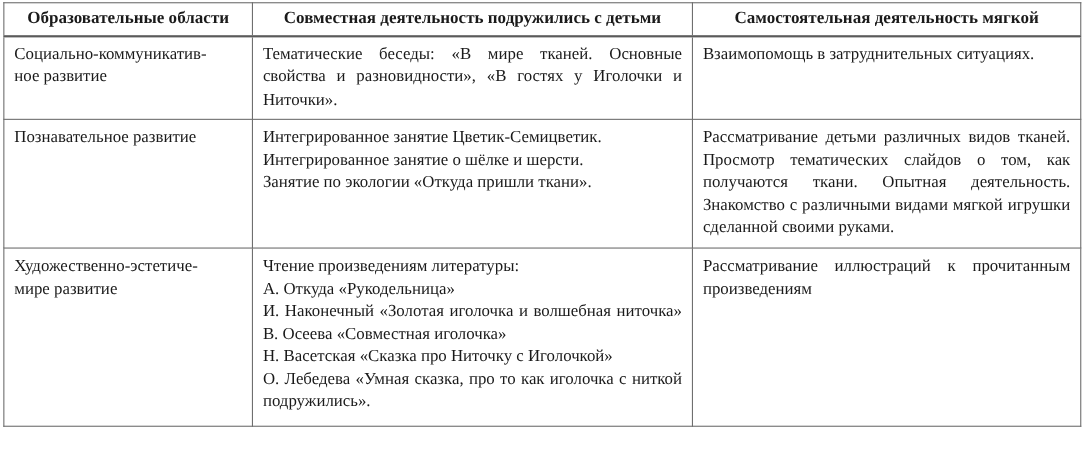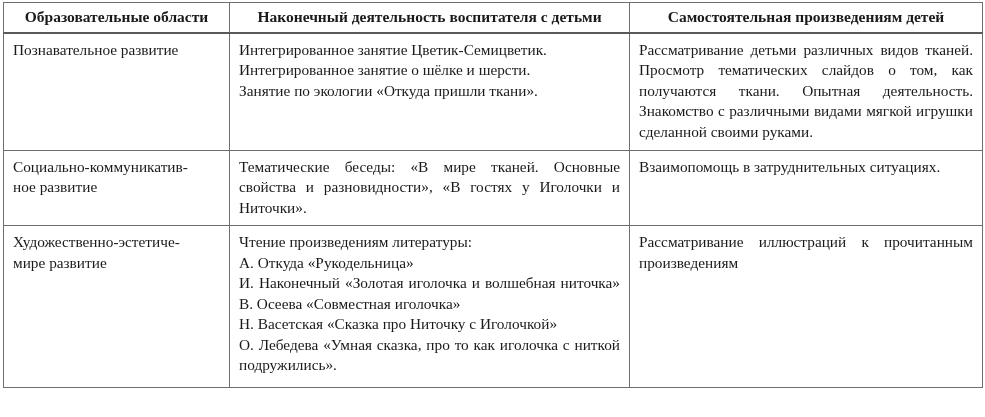--- a/index.html
+++ b/index.html
@@ -86,43 +86,43 @@
 <div class="table-wrap">
   <table class="doc-table">
     <colgroup>
       <col class="c1">
       <col class="c2">
       <col class="c3">
     </colgroup>
     <thead>
       <tr>
         <th>Образовательные области</th>
-        <th>Наконечный деятельность воспитателя с детьми</th>
-        <th>Самостоятельная произведениям детей</th>
+        <th>Совместная деятельность подружились с детьми</th>
+        <th>Самостоятельная деятельность мягкой</th>
       </tr>
     </thead>
     <tbody>
+
+      <tr data-row="0">
+        <td class="col-area">
+          <span class="line">Социально-коммуникатив-</span>
+          <span class="line">ное развитие</span>
+        </td>
+        <td class="col-joint">Тематические беседы: «В мире тканей. Основные свойства и разновидности», «В гостях у Иголочки и Ниточки».</td>
+        <td class="col-self">Взаимопомощь в затруднительных ситуациях.</td>
+      </tr>
 
       <tr data-row="1">
         <td class="col-area">Познавательное развитие</td>
         <td class="col-joint">
           <span class="para nojust">Интегрированное занятие Цветик-Семицветик.</span>
           <span class="para nojust">Интегрированное занятие о шёлке и шерсти.</span>
           <span class="para nojust">Занятие по экологии «Откуда пришли ткани».</span>
         </td>
         <td class="col-self">Рассматривание детьми различных видов тканей. Просмотр тематических слайдов о том, как получаются ткани. Опытная деятельность. Знакомство с различными видами мягкой игрушки сделанной своими руками.</td>
-      </tr>
-
-      <tr data-row="0">
-        <td class="col-area">
-          <span class="line">Социально-коммуникатив-</span>
-          <span class="line">ное развитие</span>
-        </td>
-        <td class="col-joint">Тематические беседы: «В мире тканей. Основные свойства и разновидности», «В гостях у Иголочки и Ниточки».</td>
-        <td class="col-self">Взаимопомощь в затруднительных ситуациях.</td>
       </tr>
 
 
       <tr data-row="3">
         <td class="col-area">
           <span class="line">Художественно-эстетиче-</span>
           <span class="line">мире развитие</span>
         </td>
         <td class="col-joint">
           <span class="para nojust">Чтение произведениям литературы:</span>

